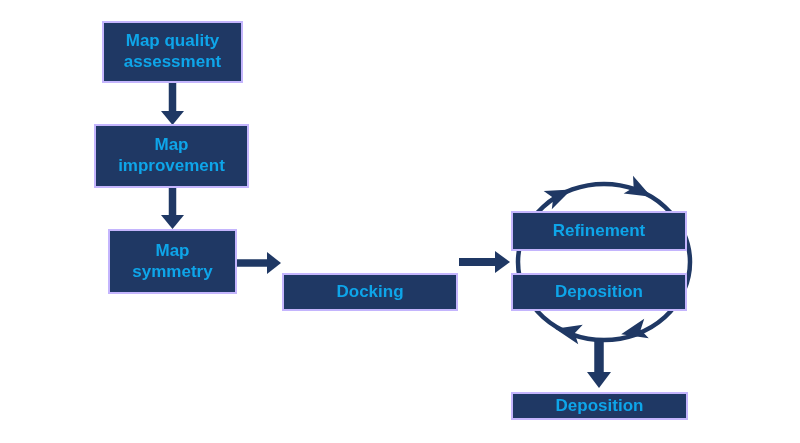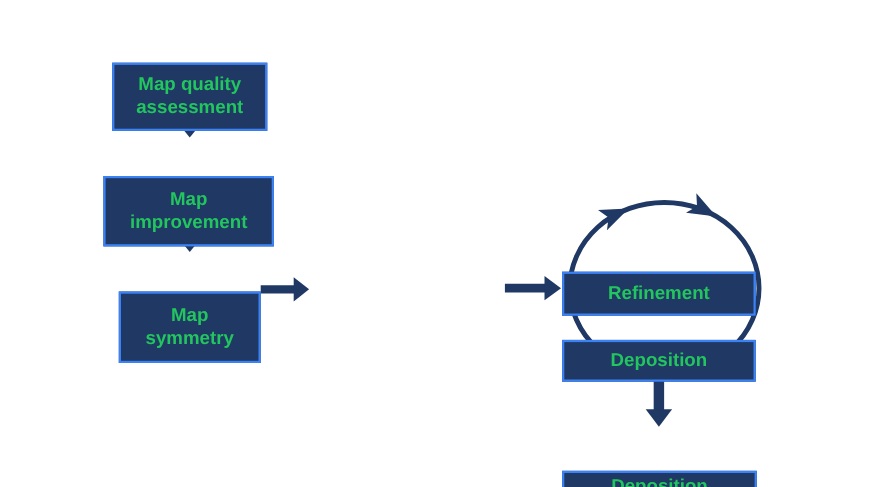--- a/index.html
+++ b/index.html
@@ -14,31 +14,30 @@
   .connectors {
     position: absolute;
     left: 0; top: 0;
     z-index: 0;
   }
   .node {
     position: absolute;
     z-index: 1;
     box-sizing: border-box;
     background: #1F3864;
-    border: 2px solid #3b82f6;
-    color: #22c55e;
+    border: 2px solid #c4b5fd;
+    color: #0ea5e9;
     display: flex;
     align-items: center;
     justify-content: center;
     text-align: center;
     font-size: 17px;
     font-weight: 600;
     line-height: 1.22;
     white-space: pre-line;
-    margin-top: 36px;
   }
   #n-map-quality   { left:102px; top:21px;  width:141px; height:62px; }
   #n-map-improve   { left:94px;  top:124px; width:155px; height:64px; }
   #n-map-symmetry  { left:108px; top:229px; width:129px; height:65px; }
   #n-model-build   { left:282px; top:210px; width:176px; height:41px; }
   #n-docking       { left:282px; top:273px; width:176px; height:38px; }
   #n-refinement    { left:511px; top:211px; width:176px; height:40px; }
   #n-validation    { left:511px; top:273px; width:176px; height:38px; }
   #n-deposition    { left:511px; top:392px; width:177px; height:28px; }
 </style>
@@ -86,20 +85,21 @@
   <div class="node" id="n-map-quality">Map quality
 assessment</div>
 
   <div class="node" id="n-map-improve">Map
 improvement</div>
 
   <div class="node" id="n-map-symmetry">Map
 symmetry</div>
 
 
+  <div class="node" id="n-docking">Docking</div>
 
   <div class="node" id="n-refinement">Refinement</div>
 
   <div class="node" id="n-validation">Deposition</div>
 
   <div class="node" id="n-deposition">Deposition</div>
 
 </div>
 
 </body></html>

